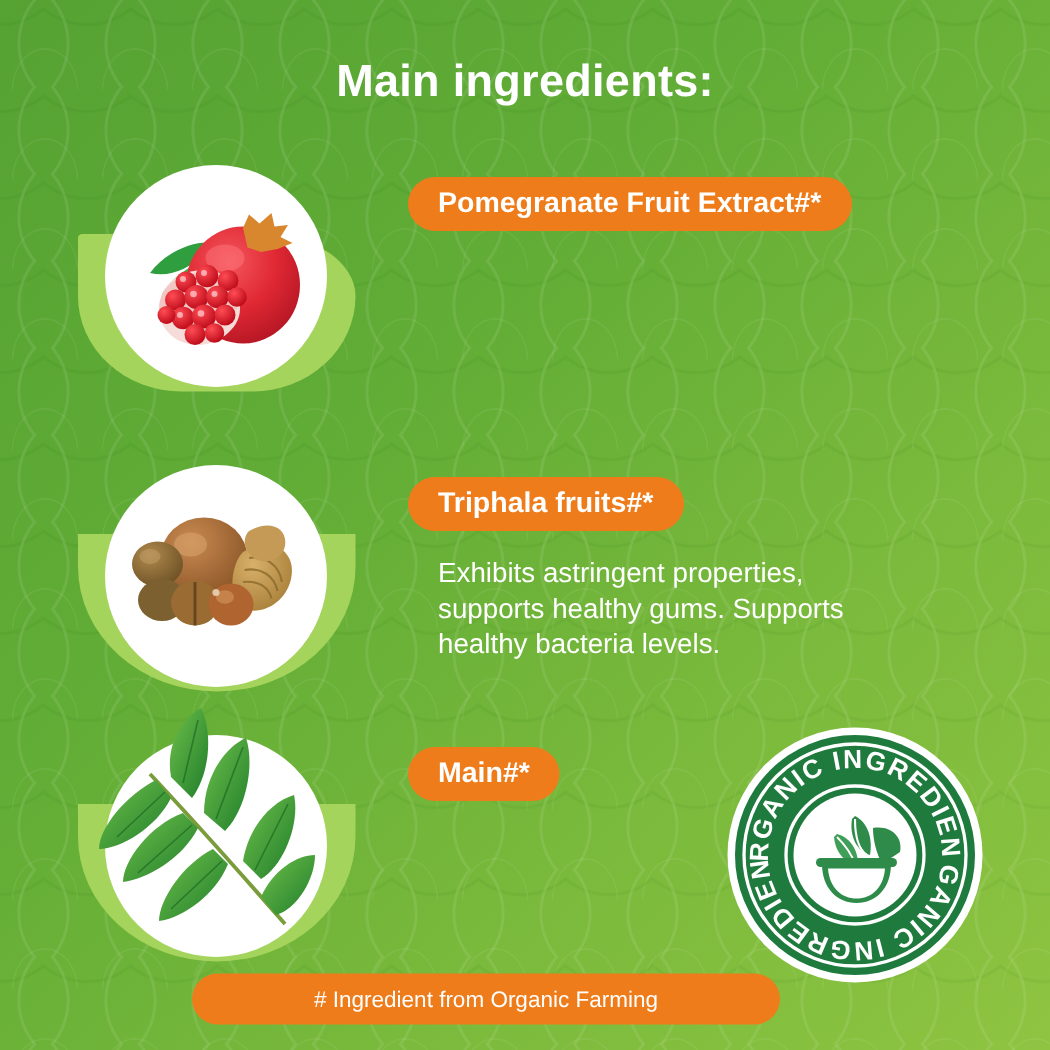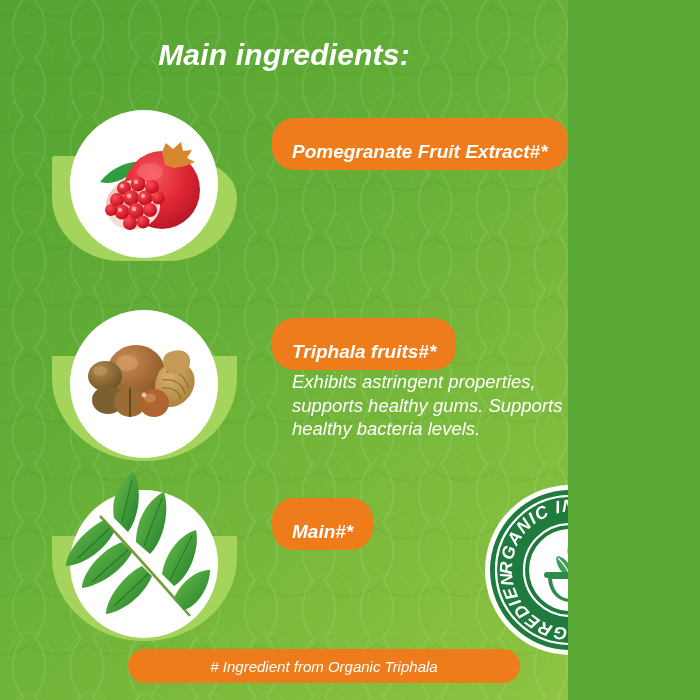--- a/index.html
+++ b/index.html
@@ -2,24 +2,23 @@
 <html><head>
 <meta charset="utf-8">
 <style>
   html,body{margin:0;padding:0;}
   body{
     width:700px;height:700px;overflow:hidden;
     font-family:"Liberation Sans", sans-serif;
     background:#5aa835;
   }
   #poster{
-    position:relative;width:568px;height:700px;overflow:hidden;
+    position:relative;width:700px;height:700px;overflow:hidden;
     background:
       linear-gradient(135deg,#55a233 0%, #62ad36 38%, #7bba3c 70%, #8ec441 100%);
-    font-style: italic;
   }
   
   .pattern{
     position:absolute;inset:0;
     opacity:.16;
     background-image:
       radial-gradient(circle at 0% 50%, transparent 68%, rgba(255,255,255,.55) 69%, rgba(255,255,255,.55) 71%, transparent 72%),
       radial-gradient(circle at 100% 50%, transparent 68%, rgba(255,255,255,.55) 69%, rgba(255,255,255,.55) 71%, transparent 72%),
       radial-gradient(circle at 50% 0%, transparent 68%, rgba(0,80,0,.35) 69%, rgba(0,80,0,.35) 71%, transparent 72%);
     background-size:58px 58px, 58px 58px, 58px 58px;
@@ -59,21 +58,21 @@
     border-radius:50%;background:#ffffff;overflow:visible;
   }
   .produce{position:absolute;left:28px;top:6px;width:148px;height:148px;}
 
   
   .pill{
     position:absolute;left:272px;
     display:inline-block;
     background:#ef7c1b;color:#fff;
     font-size:19px;font-weight:bold;
-    padding:24px 20px 9px 20px;border-radius:22px;
+    padding:8px 20px 9px 20px;border-radius:22px;
     white-space:nowrap;line-height:1;
   }
   .desc{
     position:absolute;left:292px;width:378px;
     color:#ffffff;font-size:18.5px;line-height:1.28;
     white-space:pre-line;
   }
   .r1 .pill{top:14px;} .r1 .desc{top:66px;}
   .r2 .pill{top:14px;} .r2 .desc{top:66px;}
   .r3 .pill{top:14px;} .r3 .desc{top:66px;}
@@ -237,21 +236,21 @@
           <path d="M52 32 L62 -10"></path>
             <path d="M74 56 L92 8"></path>
             <path d="M100 90 L122 46"></path>
         </g>
       </svg>
     </div>
     <div class="pill">Main#*</div>
   </div>
 
   <div class="footer">
-    <span># Ingredient from Organic Triphala</span>
+    <span># Ingredient from Organic Farming</span>
   </div>
 
   <svg class="seal" viewBox="0 0 172 172">
     <circle cx="86" cy="86" r="85" fill="#ffffff"></circle>
     <circle cx="86" cy="86" r="80" fill="#1f7a3d"></circle>
     <circle cx="86" cy="86" r="74" fill="none" stroke="#ffffff" stroke-width="2.2"></circle>
     <circle cx="86" cy="86" r="46" fill="none" stroke="#ffffff" stroke-width="2.2"></circle>
     <circle cx="86" cy="86" r="41" fill="#ffffff"></circle>
     <defs>
       <path id="arcTop" d="M86,86 m-58,0 a58,58 0 1,1 116,0" fill="none"></path>

